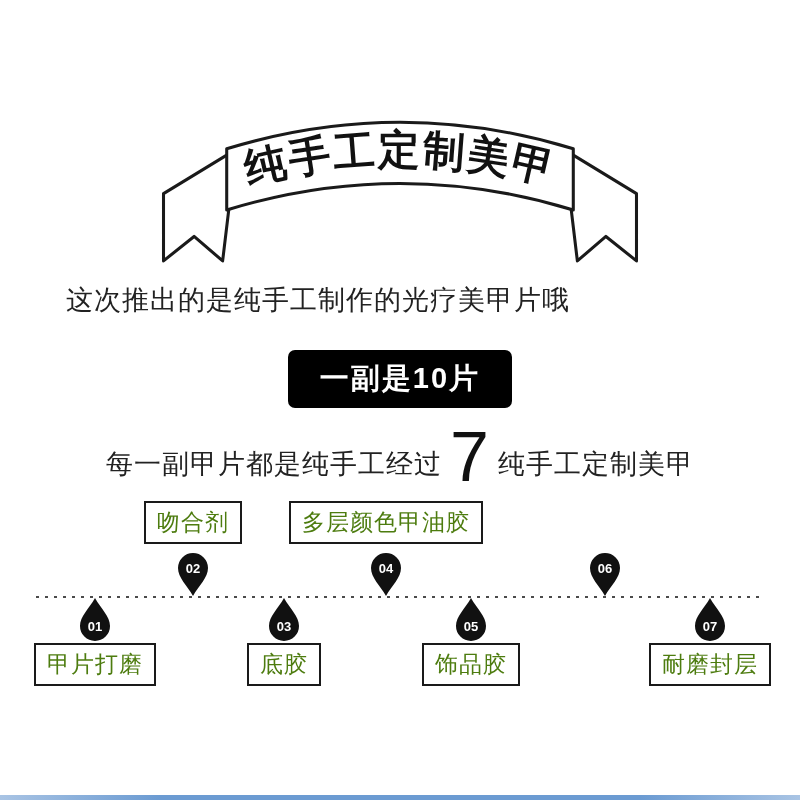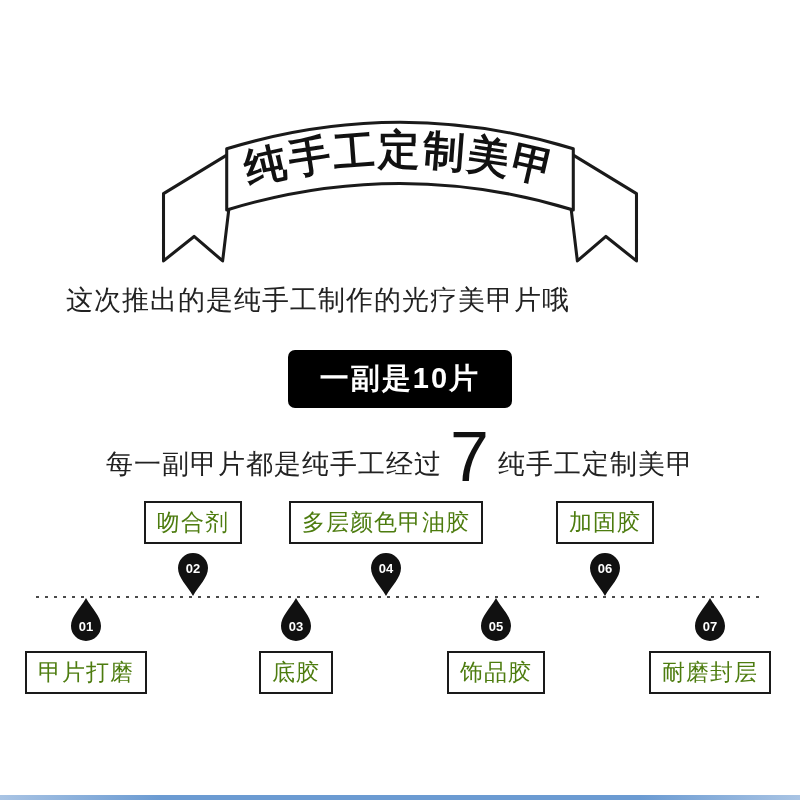--- a/index.html
+++ b/index.html
@@ -62,21 +62,21 @@
     position: absolute; display: flex; flex-direction: column; align-items: center;
     transform: translateX(-50%);
   }
   .step.above { bottom: 109px; }
   .step.below { top: 105px; }
   .step-label {
     border: 2px solid #1a1a1a; background: #fff; color: #4d7c0f;
     font-size: 23px; padding: 4px 11px; white-space: nowrap; letter-spacing: 1px;
   }
   .step.above .step-label { margin-bottom: 7px; }
-  .step.below .step-label { margin-top: 8px; }
+  .step.below .step-label { margin-top: 0; }
   .droplet { display: block; width: 34px; height: 46px; }
   .droplet path { fill: #111111; }
   .droplet text {
     font-family: "Liberation Sans", "DejaVu Sans", sans-serif;
     font-size: 13px; font-weight: bold; fill: #ffffff; text-anchor: middle;
   }
 
   
   .bottom-line {
     position: absolute; left: 0; bottom: 0; width: 800px; height: 5px;
@@ -110,62 +110,61 @@
     <span class="badge">一副是10片</span>
   </div>
 
   <div class="heading">
     <span>每一副甲片都是纯手工经过</span><span class="big-num">7</span><span>纯手工定制美甲</span>
   </div>
 
   <div class="timeline">
     <div class="dotline"></div>
 
-    <div class="step below" style="left:86px">
+    <div class="step below" style="left:95px">
       <svg class="droplet" viewBox="0 0 34 46">
         <path d="M17 1 C 23 12 32 19 32 29 A 15 15 0 1 1 2 29 C 2 19 11 12 17 1 Z"></path>
         <text x="17" y="34">01</text>
       </svg>
       <div class="step-label">甲片打磨</div>
     </div>
 
     <div class="step above" style="left:193px">
       <div class="step-label">吻合剂</div>
       <svg class="droplet" viewBox="0 0 34 46">
         <path d="M17 45 C 11 34 2 27 2 17 A 15 15 0 1 1 32 17 C 32 27 23 34 17 45 Z"></path>
         <text x="17" y="22">02</text>
       </svg>
     </div>
 
-    <div class="step below" style="left:296px">
+    <div class="step below" style="left:284px">
       <svg class="droplet" viewBox="0 0 34 46">
         <path d="M17 1 C 23 12 32 19 32 29 A 15 15 0 1 1 2 29 C 2 19 11 12 17 1 Z"></path>
         <text x="17" y="34">03</text>
       </svg>
       <div class="step-label">底胶</div>
     </div>
 
     <div class="step above" style="left:386px">
       <div class="step-label">多层颜色甲油胶</div>
       <svg class="droplet" viewBox="0 0 34 46">
         <path d="M17 45 C 11 34 2 27 2 17 A 15 15 0 1 1 32 17 C 32 27 23 34 17 45 Z"></path>
         <text x="17" y="22">04</text>
       </svg>
     </div>
 
-    <div class="step below" style="left:496px">
+    <div class="step below" style="left:471px">
       <svg class="droplet" viewBox="0 0 34 46">
         <path d="M17 1 C 23 12 32 19 32 29 A 15 15 0 1 1 2 29 C 2 19 11 12 17 1 Z"></path>
         <text x="17" y="34">05</text>
       </svg>
       <div class="step-label">饰品胶</div>
     </div>
 
     <div class="step above" style="left:605px">
-      <div class="step-label">加固胶</div>
       <svg class="droplet" viewBox="0 0 34 46">
         <path d="M17 45 C 11 34 2 27 2 17 A 15 15 0 1 1 32 17 C 32 27 23 34 17 45 Z"></path>
         <text x="17" y="22">06</text>
       </svg>
     </div>
 
     <div class="step below" style="left:710px">
       <svg class="droplet" viewBox="0 0 34 46">
         <path d="M17 1 C 23 12 32 19 32 29 A 15 15 0 1 1 2 29 C 2 19 11 12 17 1 Z"></path>
         <text x="17" y="34">07</text>

